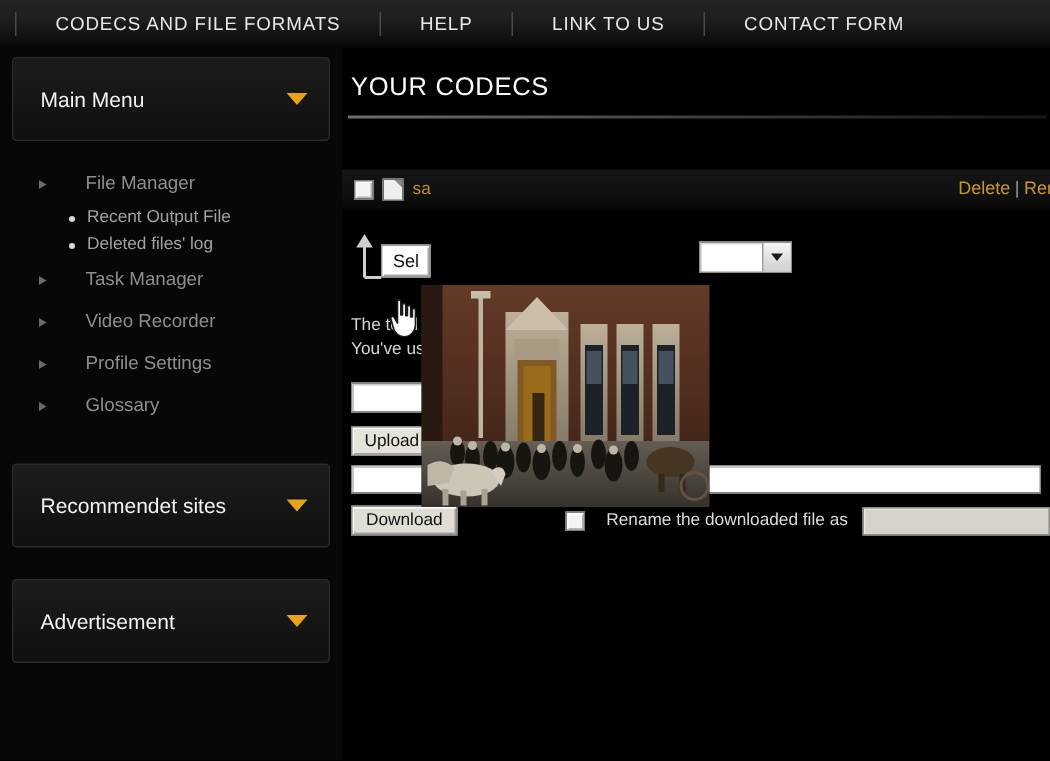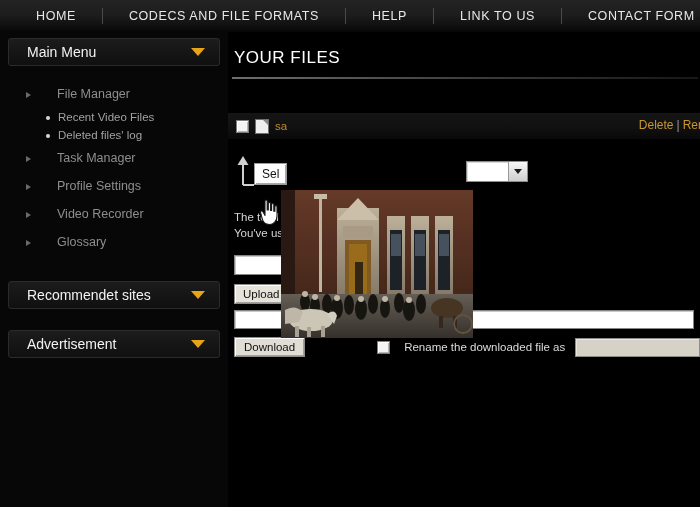--- a/index.html
+++ b/index.html
@@ -38,21 +38,21 @@
   .navpad { width: 10px; flex: 0 0 10px; }
 
   
   .sidebar {
     position: absolute; top: 32px; left: 0;
     width: 228px; height: 475px;
     background: #070707;
   }
   .panel-head {
     margin: 0 8px;
-    height: 28px;
+    height: 56px;
     background: linear-gradient(to bottom, #1c1c1c 0%, #151515 55%, #101010 100%);
     border: 1px solid #2b2b2b;
     border-radius: 3px;
     display: flex; align-items: center;
     padding: 0 14px 0 18px;
     cursor: pointer;
   }
   .panel-head .ptitle {
     color: #f2f2f2; font-size: 14px; flex: 1;
   }
@@ -322,21 +322,20 @@
     pointer-events: none;
   }
 </style>
 </head>
 <body>
 
 <div id="page">
 
   <div class="topnav">
     <div class="navpad"></div>
-    <div class="navitem">HOME</div>
     <div class="navsep"></div>
     <div class="navitem">CODECS AND FILE FORMATS</div>
     <div class="navsep"></div>
     <div class="navitem">HELP</div>
     <div class="navsep"></div>
     <div class="navitem">LINK TO US</div>
     <div class="navsep"></div>
     <div class="navitem">CONTACT FORM</div>
   </div>
 
@@ -346,37 +345,37 @@
       <div class="ptitle">Main Menu</div>
       <div class="chev"></div>
     </div>
     <ul class="menu-list">
       <li class="lvl1">
         <span class="arr"></span>
         <span>File Manager</span>
       </li>
       <li class="lvl2">
         <span class="dot"></span>
-        <span>Recent Video Files</span>
+        <span>Recent Output File</span>
       </li>
       <li class="lvl2">
         <span class="dot"></span>
         <span>Deleted files' log</span>
       </li>
       <li class="lvl1">
         <span class="arr"></span>
         <span>Task Manager</span>
       </li>
       <li class="lvl1">
         <span class="arr"></span>
-        <span>Profile Settings</span>
+        <span>Video Recorder</span>
       </li>
       <li class="lvl1">
         <span class="arr"></span>
-        <span>Video Recorder</span>
+        <span>Profile Settings</span>
       </li>
       <li class="lvl1">
         <span class="arr"></span>
         <span>Glossary</span>
       </li>
     </ul>
 
     <div class="panel-head" style="margin-top:25px;justify-content:center;">
       <div class="ptitle">Recommendet sites</div>
       <div class="chev"></div>
@@ -384,21 +383,21 @@
 
     <div class="panel-head" style="margin-top:21px;">
       <div class="ptitle">Advertisement</div>
       <div class="chev"></div>
     </div>
   </div>
 
   <div class="main">
 
 
-    <div class="page-title">YOUR FILES</div>
+    <div class="page-title">YOUR CODECS</div>
     <div class="rule"></div>
 
     <div class="file-row">
       <div class="cb"></div>
       <div class="fileicon"></div>
       <div class="fname">sa</div>
       <div class="rowlinks">
         <span>Delete</span><span class="bar">|</span><span>Rename</span>
       </div>
     </div>

